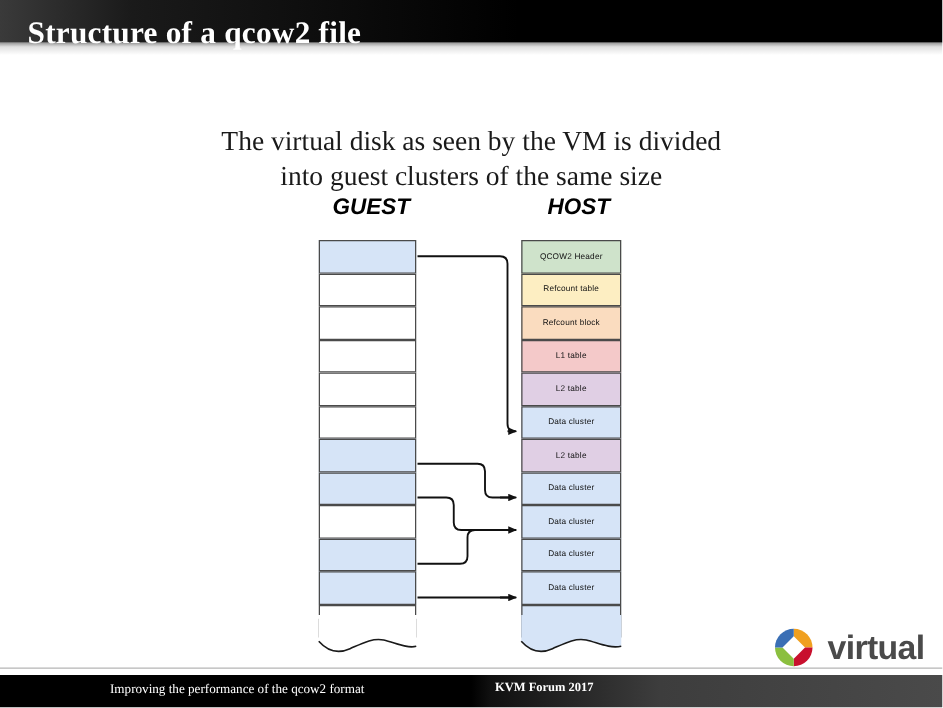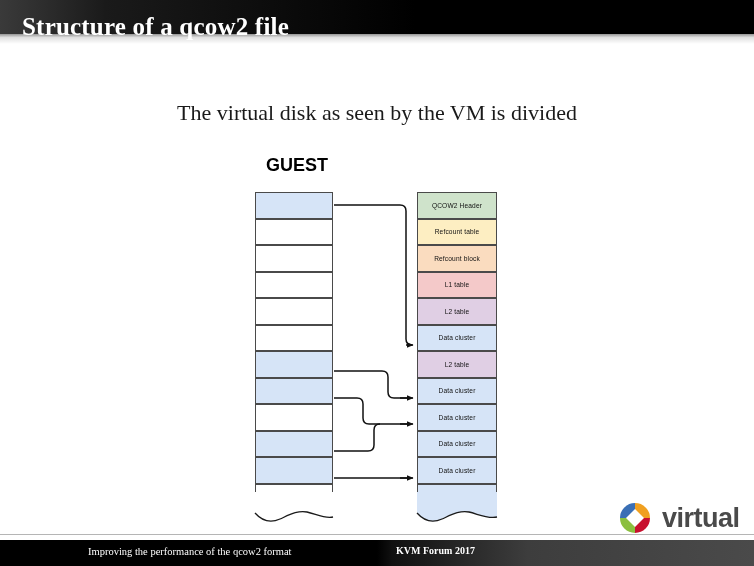--- a/index.html
+++ b/index.html
@@ -60,20 +60,21 @@
     width: 754px; height: 566px;
   }
   .col-head {
     position: absolute;
     font-family: "Liberation Sans", sans-serif;
     font-weight: bold;
     font-size: 18px;
     color: #000000;
     text-align: center;
     white-space: nowrap;
+    font-style: italic;
   }
   #guest-head { left: 238px; top: 155px; width: 118px; }
   #host-head  { left: 404px; top: 155px; width: 118px; }
 
   
   .guest-cell {
     position: absolute;
     left: 255px;
     width: 78px;
     height: 26.5px;
@@ -157,25 +158,27 @@
 </style>
 </head>
 <body>
 
 <div id="title-bar"></div>
 <div id="title-bar-shadow"></div>
 <div id="page-title">Structure of a qcow2 file</div>
 
 <div id="subtitle">
   <span class="line">The virtual disk as seen by the VM is divided</span>
+  <span class="line">into guest clusters of the same size</span>
 </div>
 
 <div id="diagram">
 
   <div class="col-head" id="guest-head">GUEST</div>
+  <div class="col-head" id="host-head">HOST</div>
 
   <div id="guest-cells">
       <div class="guest-cell filled" style="top: 192px;"></div>
       <div class="guest-cell" style="top: 218.5px;"></div>
       <div class="guest-cell" style="top: 245px;"></div>
       <div class="guest-cell" style="top: 271.5px;"></div>
       <div class="guest-cell" style="top: 298px;"></div>
       <div class="guest-cell" style="top: 324.5px;"></div>
       <div class="guest-cell filled" style="top: 351px;"></div>
       <div class="guest-cell filled" style="top: 377.5px;"></div>

